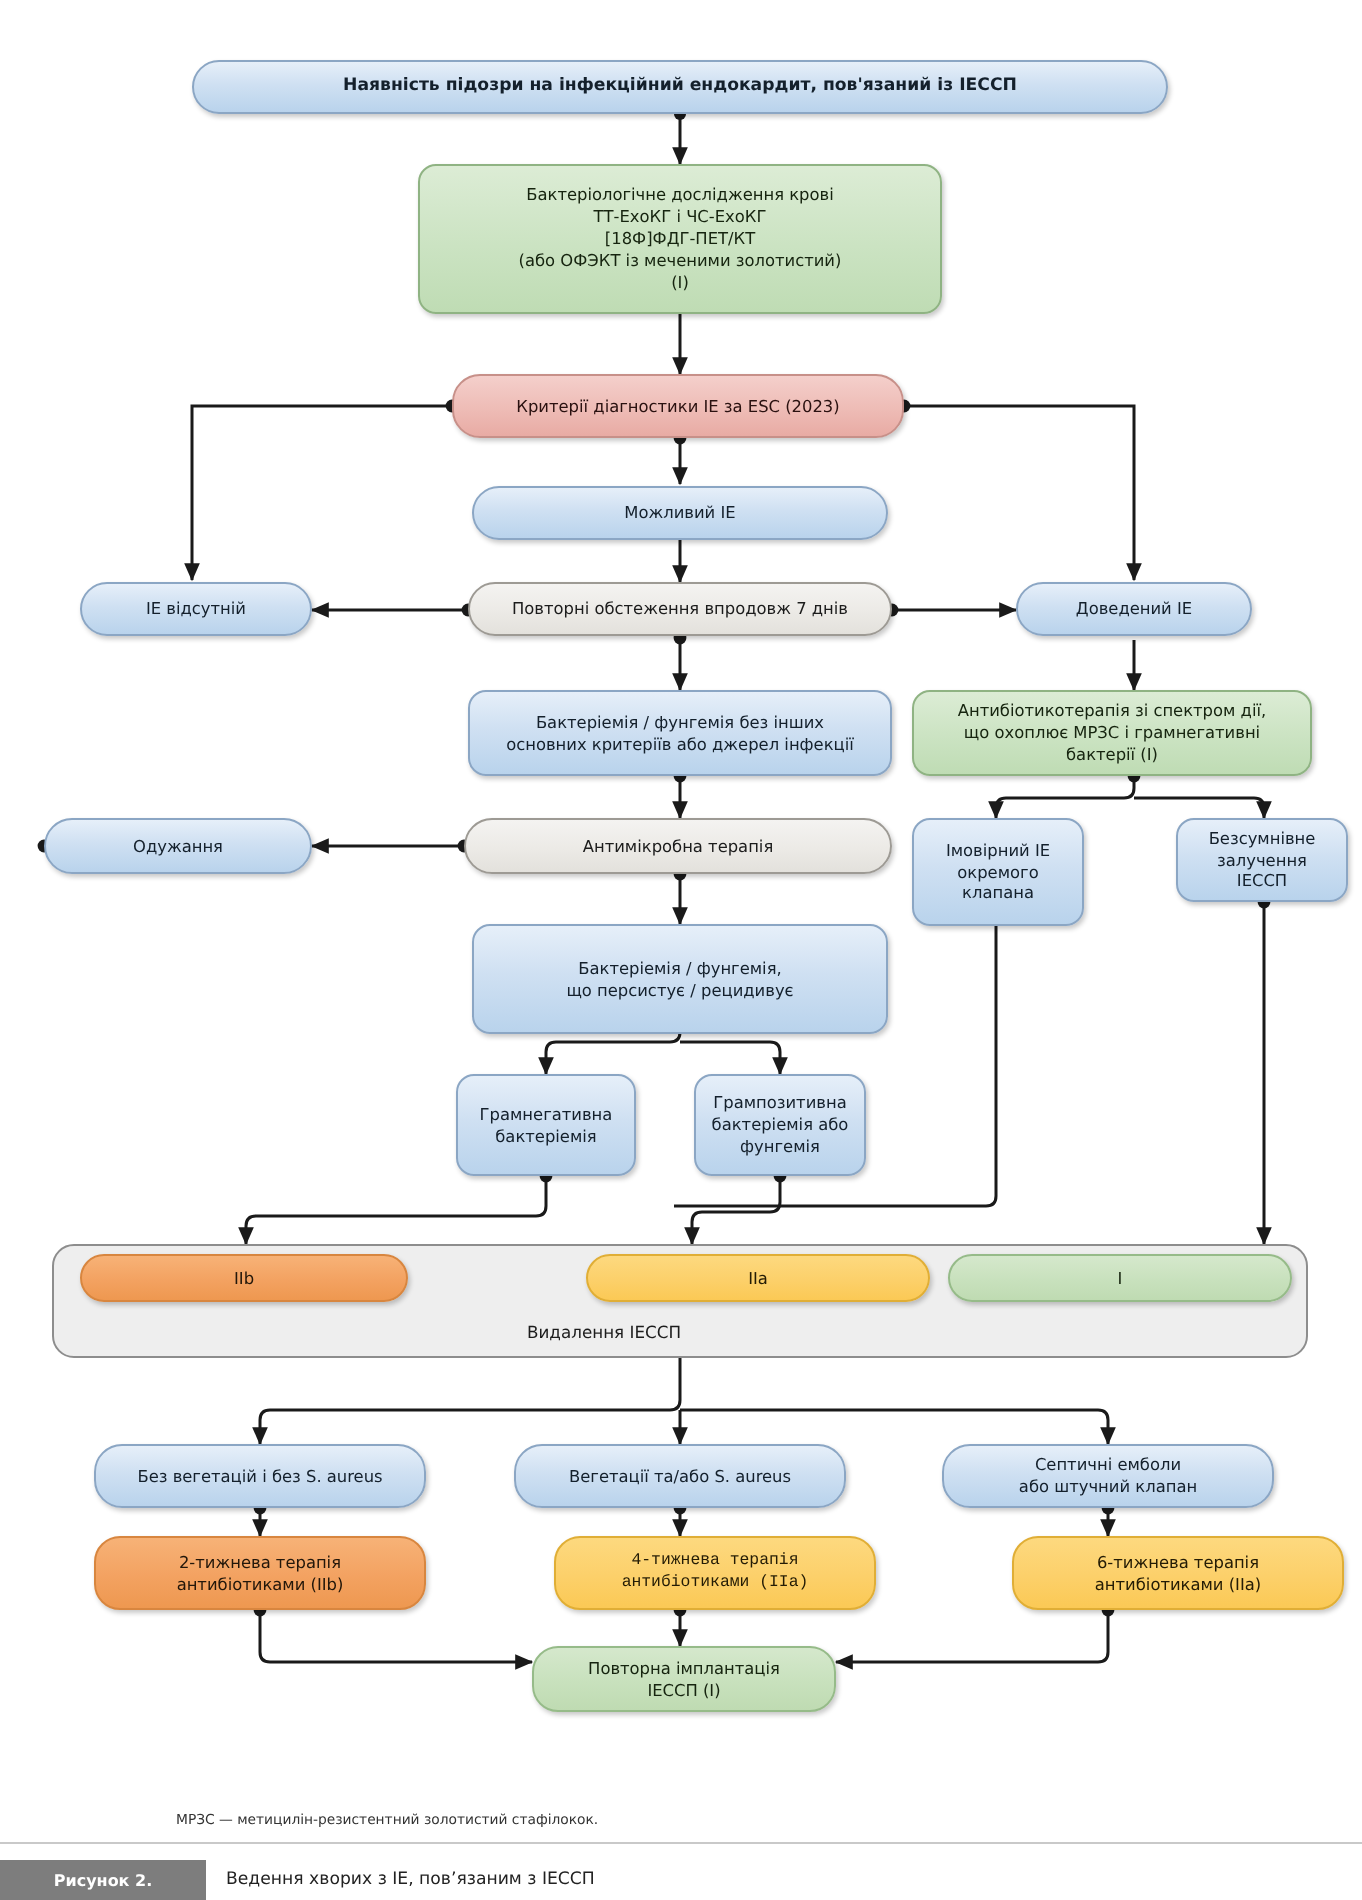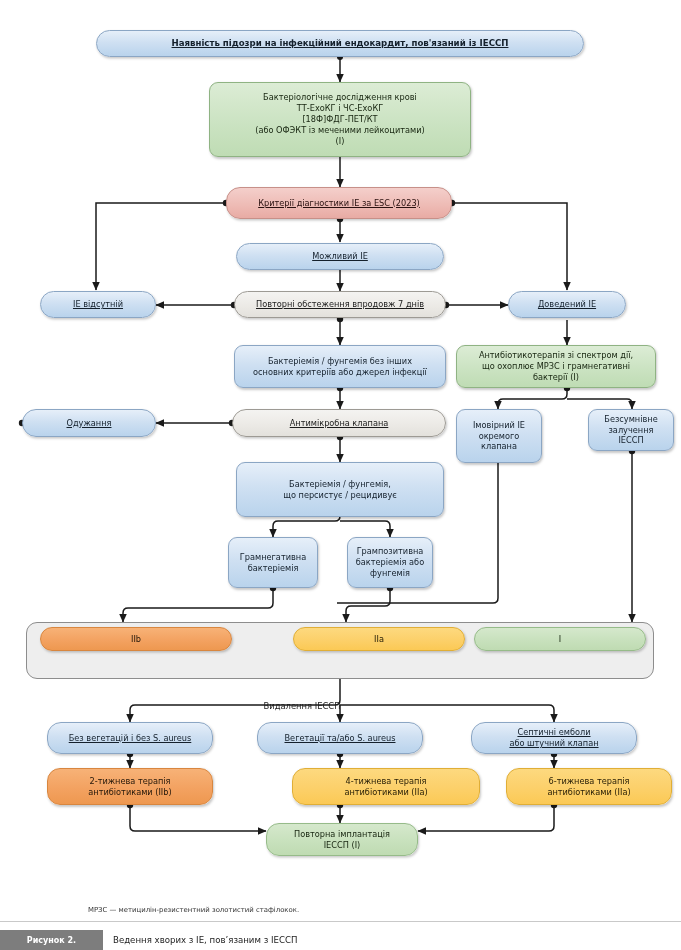--- a/index.html
+++ b/index.html
@@ -40,21 +40,21 @@
     border-color:#d8863f;color:#23170a;border-radius:13px;
   }
   .amber{
     background:linear-gradient(180deg,#fdd97f 0%,#fcd06a 55%,#fbc955 100%);
     border-color:#e0ae36;color:#241c05;border-radius:13px;margin-left:35px;
   }
   .greenpill{
     background:linear-gradient(180deg,#d5e8cc 0%,#c8e1bd 55%,#bfdbb2 100%);
     border-color:#96bb89;color:#16240f;border-radius:13px;
   }
-  .pill{border-radius:14px;text-decoration:underline;}
+  .pill{border-radius:14px;}
   .bold{font-weight:bold;font-size:8.6px;}
 
   .group-box{
     position:absolute;box-sizing:border-box;border:1px solid #8d8d8d;
     border-radius:11px;background:#eeeeee;z-index:1;
   }
   .group-label{
     position:absolute;width:100%;text-align:center;
     font-size:8.4px;color:#1c1c1c;z-index:2;
   }
@@ -157,21 +157,21 @@
       <path d="M554,805 L554,826 Q554,831 549,831 L418,831" marker-end="url(#ar)"></path>
       <circle cx="554" cy="805" r="3.2" fill="#1a1a1a" stroke="none"></circle>
     </g>
   </svg>
 
   <div class="node blue pill bold" style="left:96px;top:30px;width:488px;height:27px;">Наявність підозри на інфекційний ендокардит, пов'язаний із IECCП</div>
 
   <div class="node green" style="left:209px;top:82px;width:262px;height:75px;white-space:pre-line;">Бактеріологічне дослідження крові
 ТТ-ЕхоКГ і ЧС-ЕхоКГ
 [18Ф]ФДГ-ПЕТ/КТ
-(або ОФЭКТ із меченими лейкоцитами)
+(або ОФЭКТ із меченими золотистий)
 (I)</div>
 
   <div class="node pink pill" style="left:226px;top:187px;width:226px;height:32px;">Критерії діагностики IE за ESC (2023)</div>
 
   <div class="node blue pill" style="left:236px;top:243px;width:208px;height:27px;">Можливий IE</div>
 
   <div class="node blue pill" style="left:40px;top:291px;width:116px;height:27px;">IE відсутній</div>
 
   <div class="node gray pill" style="left:234px;top:291px;width:212px;height:27px;">Повторні обстеження впродовж 7 днів</div>
 
@@ -179,55 +179,55 @@
 
   <div class="node blue" style="left:234px;top:345px;width:212px;height:43px;white-space:pre-line;">Бактеріемія / фунгемія без інших
 основних критеріїв або джерел інфекції</div>
 
   <div class="node green" style="left:456px;top:345px;width:200px;height:43px;white-space:pre-line;">Антибіотикотерапія зі спектром дії,
 що охоплює МРЗС і грамнегативні
 бактерії (I)</div>
 
   <div class="node blue pill" style="left:22px;top:409px;width:134px;height:28px;">Одужання</div>
 
-  <div class="node gray pill" style="left:232px;top:409px;width:214px;height:28px;">Антимікробна клапана</div>
+  <div class="node gray pill" style="left:232px;top:409px;width:214px;height:28px;">Антимікробна терапія</div>
 
   <div class="node blue" style="left:456px;top:409px;width:86px;height:54px;white-space:pre-line;">Імовірний IE
 окремого
 клапана</div>
 
   <div class="node blue" style="left:588px;top:409px;width:86px;height:42px;white-space:pre-line;">Безсумнівне
 залучення
 IECCП</div>
 
   <div class="node blue" style="left:236px;top:462px;width:208px;height:55px;white-space:pre-line;">Бактеріемія / фунгемія,
 що персистує / рецидивує</div>
 
   <div class="node blue" style="left:228px;top:537px;width:90px;height:51px;white-space:pre-line;">Грамнегативна
 бактеріемія</div>
 
   <div class="node blue" style="left:347px;top:537px;width:86px;height:51px;white-space:pre-line;">Грампозитивна
 бактеріемія або
 фунгемія</div>
 
   <div class="group-box" style="left:26px;top:622px;width:628px;height:57px;"></div>
-  <div class="group-label" style="left:26px;top:661px;width:552px;margin-top:40px;">Видалення IECCП</div>
-
-  <div class="node orange" style="left:40px;top:627px;width:192px;height:24px;">IIb</div>
+  <div class="group-label" style="left:26px;top:661px;width:552px;">Видалення IECCП</div>
+
+  <div class="node orange" style="left:40px;top:627px;width:164px;height:24px;">IIb</div>
   <div class="node amber" style="left:258px;top:627px;width:172px;height:24px;">IIa</div>
   <div class="node greenpill" style="left:474px;top:627px;width:172px;height:24px;">I</div>
 
   <div class="node blue pill" style="left:47px;top:722px;width:166px;height:32px;white-space:pre-line;">Без вегетацій і без S. aureus</div>
   <div class="node blue pill" style="left:257px;top:722px;width:166px;height:32px;white-space:pre-line;">Вегетації та/або S. aureus</div>
   <div class="node blue pill" style="left:471px;top:722px;width:166px;height:32px;white-space:pre-line;">Септичні емболи
 або штучний клапан</div>
 
   <div class="node orange" style="left:47px;top:768px;width:166px;height:37px;white-space:pre-line;">2-тижнева терапія
 антибіотиками (IIb)</div>
-  <div class="node amber" style="left:257px;top:768px;width:188px;height:37px;white-space:pre-line;">4-тижнева терапія
+  <div class="node amber" style="left:242px;top:768px;width:161px;height:37px;white-space:pre-line;font-family:Liberation Mono, monospace;">4-тижнева терапія
 антибіотиками (IIa)</div>
   <div class="node amber" style="left:471px;top:768px;width:166px;height:37px;white-space:pre-line;">6-тижнева терапія
 антибіотиками (IIa)</div>
 
   <div class="node greenpill" style="left:266px;top:823px;width:152px;height:33px;white-space:pre-line;">Повторна імплантація
 IECCП (I)</div>
 
   <div class="footnote">МРЗС — метицилін-резистентний золотистий стафілокок.</div>
   <div class="cap-rule"></div>
   <div class="cap-tag">Рисунок 2.</div>

